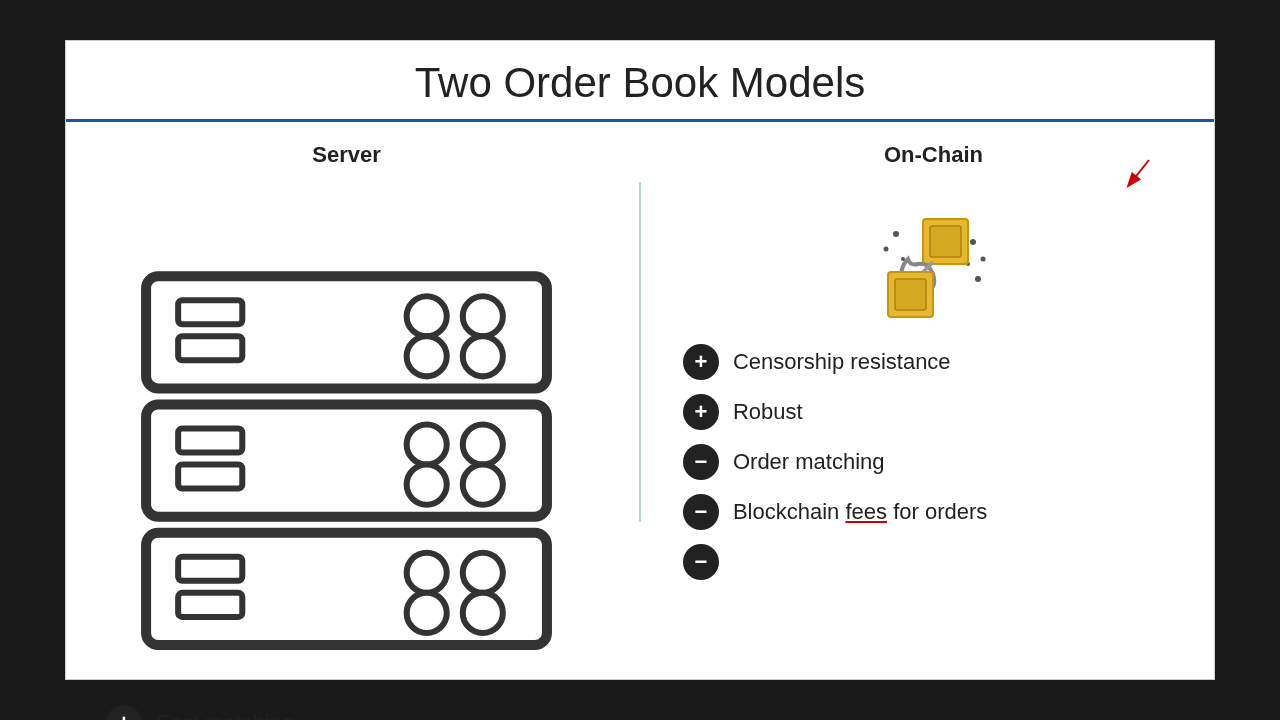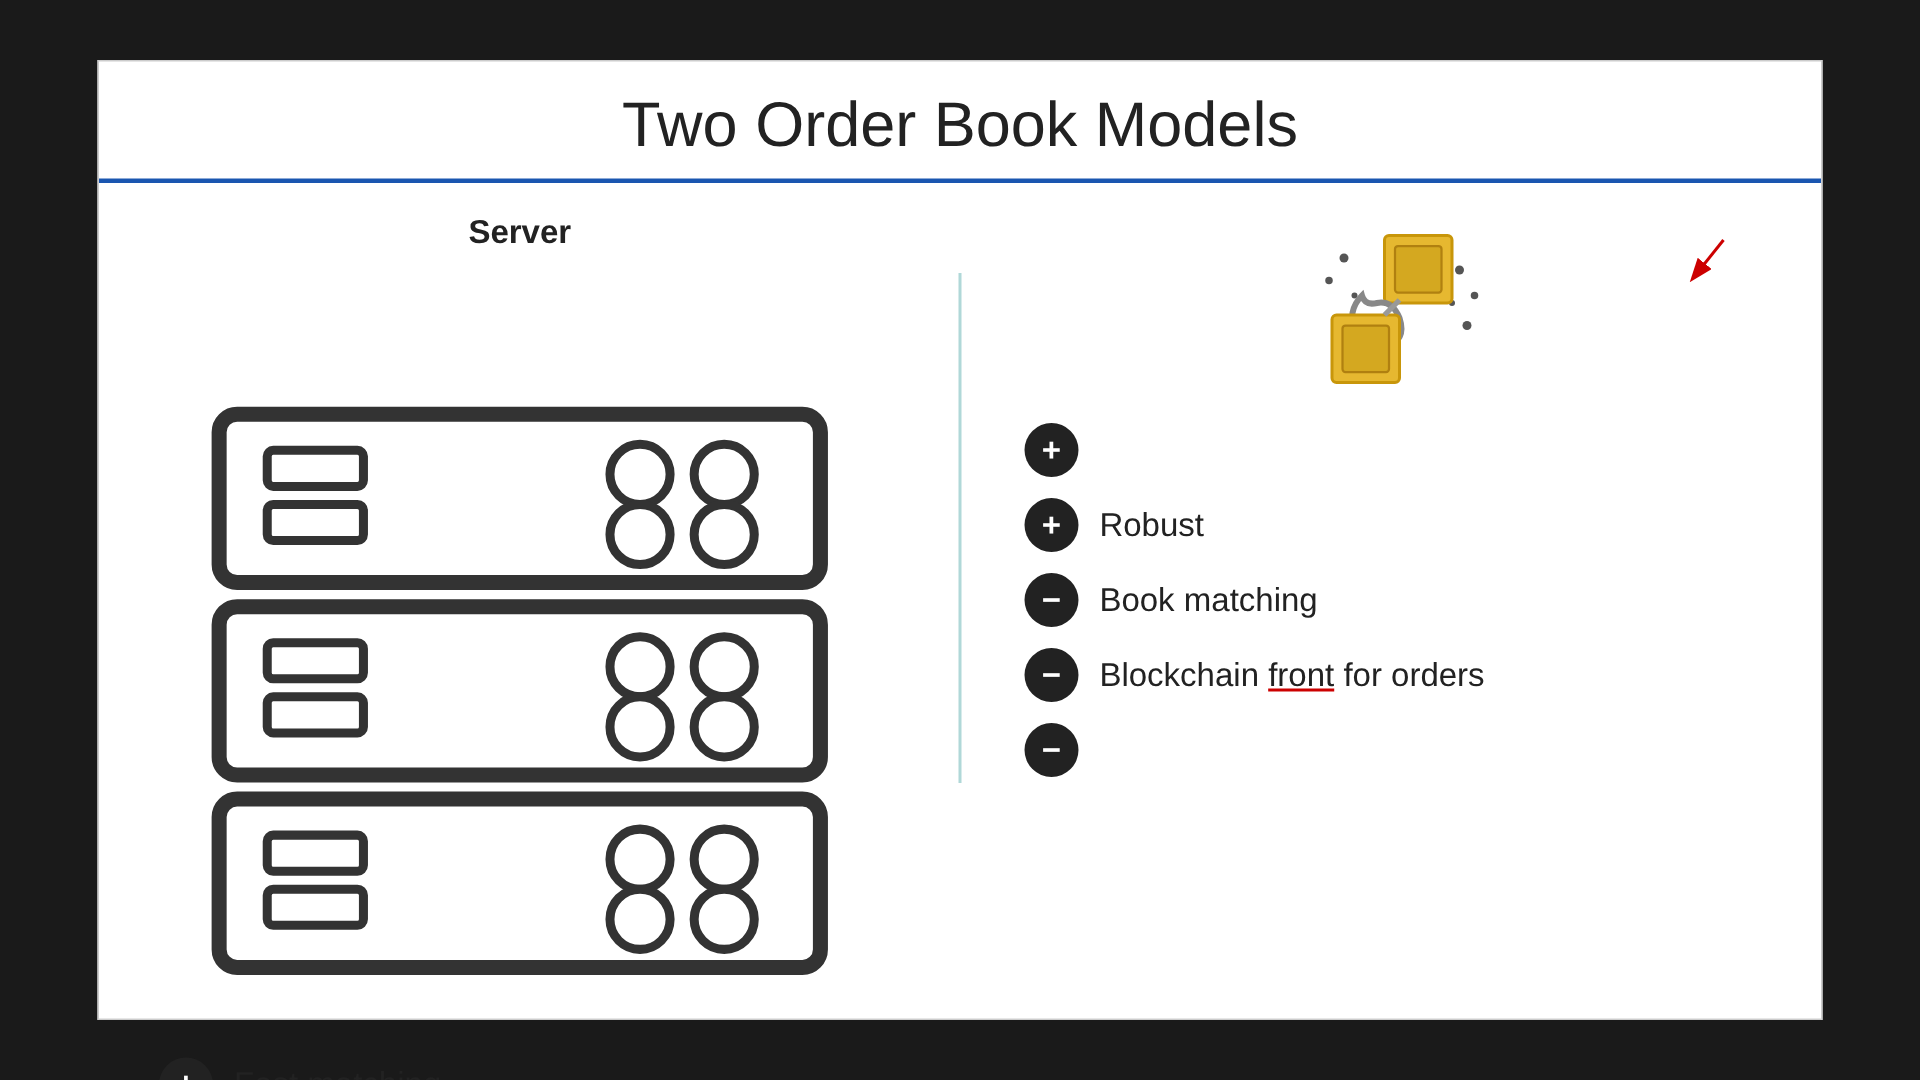--- a/index.html
+++ b/index.html
@@ -157,20 +157,21 @@
         </li>
 
       </ul>
     </div>
 
     <div class="center-col">
       <div class="divider-line"></div>
     </div>
 
     <div class="right-col">
+      <div class="col-header">On-Chain</div>
 
       <div class="icons-row">
         <svg viewBox="0 0 130 120" xmlns="http://www.w3.org/2000/svg" width="130" height="120">
 
           <circle cx="28" cy="30" r="3" fill="#555"></circle>
           <circle cx="18" cy="45" r="2.5" fill="#555"></circle>
           <circle cx="35" cy="55" r="2" fill="#555"></circle>
           <circle cx="105" cy="38" r="3" fill="#555"></circle>
           <circle cx="115" cy="55" r="2.5" fill="#555"></circle>
           <circle cx="100" cy="60" r="2" fill="#555"></circle>
@@ -183,32 +184,33 @@
 
           <rect x="20" y="68" width="45" height="45" rx="3" fill="#e6b830" stroke="#c8960a" stroke-width="2"></rect>
           <rect x="27" y="75" width="31" height="31" rx="2" fill="#d4a820" stroke="#b08010" stroke-width="1.5"></rect>
 
           <line x1="65" y1="58" x2="55" y2="68" stroke="#999" stroke-width="3.5"></line>
         </svg>
       </div>
       <ul class="feature-list">
         <li class="feature-item">
           <div class="feature-icon icon-plus">+</div>
+          <span>Censorship resistance</span>
         </li>
         <li class="feature-item">
           <div class="feature-icon icon-plus">+</div>
           <span>Robust</span>
         </li>
         <li class="feature-item">
           <div class="feature-icon icon-minus">−</div>
-          <span>Book matching</span>
+          <span>Order matching</span>
         </li>
         <li class="feature-item">
           <div class="feature-icon icon-minus">−</div>
-          <span>Blockchain <span class="underline">front</span> for orders</span>
+          <span>Blockchain <span class="underline">fees</span> for orders</span>
         </li>
         <li class="feature-item">
           <div class="feature-icon icon-minus">−</div>
         </li>
       </ul>
     </div>
 
     <div style="position:absolute; top:28px; right:55px;">
       <svg width="50" height="50" viewBox="0 0 50 50" xmlns="http://www.w3.org/2000/svg">
         <defs>

